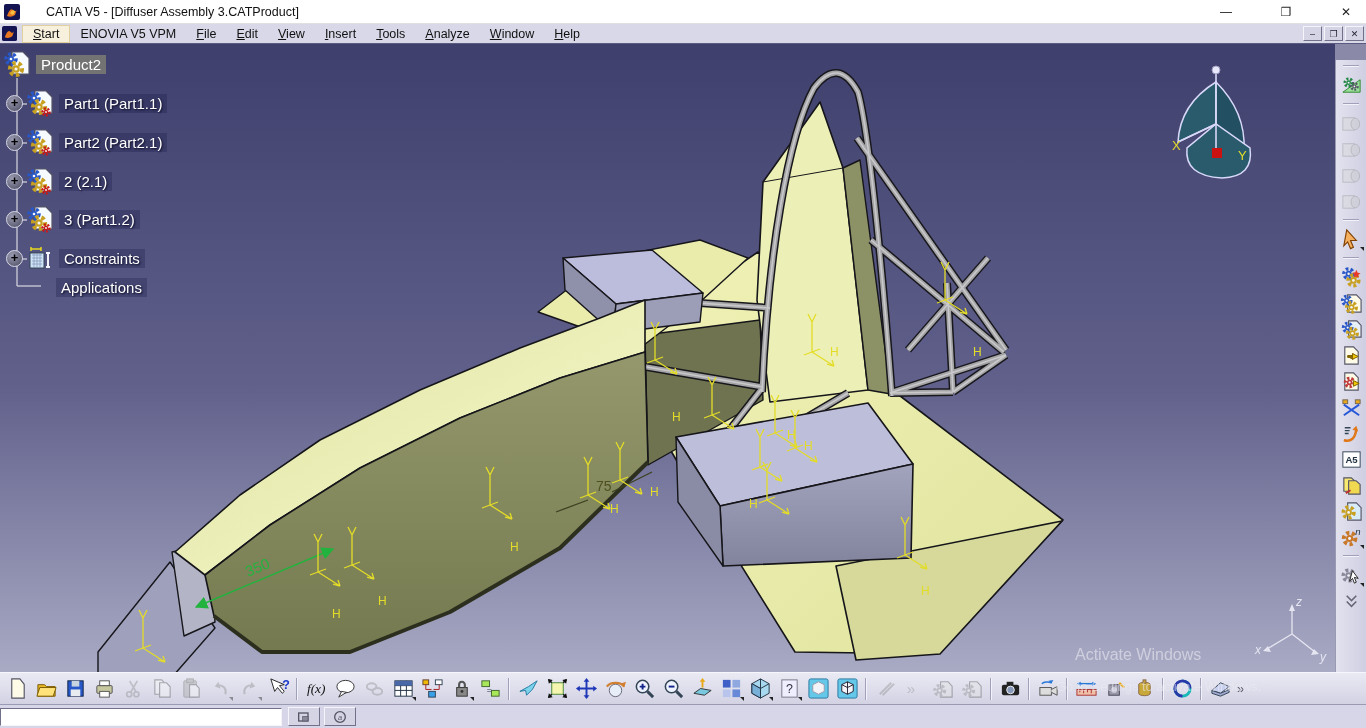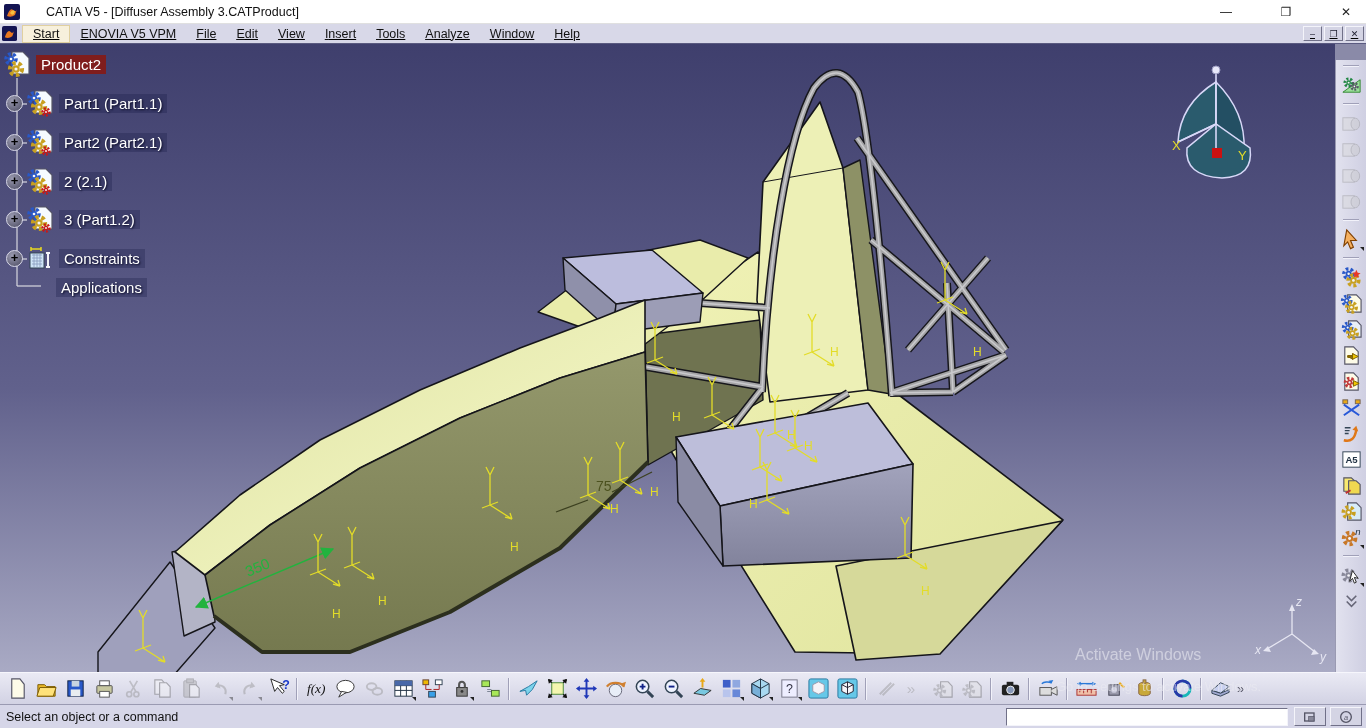--- a/index.html
+++ b/index.html
@@ -6,36 +6,36 @@
   html,body { width:1366px; height:728px; overflow:hidden; font-family:"Liberation Sans",sans-serif; background:#8a8aa8; }
   #app { position:relative; width:1366px; height:728px; }
 
   
   .titlebar { position:absolute; left:0; top:0; width:1366px; height:24px; background:#ffffff; display:flex; align-items:center; z-index:10; border-bottom:1px solid #e0e0e0;gap:20px;}
   .titlebar .appicon { width:16px; height:16px; margin:0 6px 0 4px; }
   .titlebar .title { font-size:12.5px; color:#111; }
   .titlebar .spacer { flex:1; }
   .tb-ctrl { width:40px; height:24px; display:flex; align-items:center; justify-content:center; font-size:12px; color:#222; cursor:default; }
 
-  .menubar { position:absolute; left:0; top:24px; width:1366px; height:20px; background:#d8d8e8; display:flex; align-items:center; z-index:10; border-bottom:1px solid #5a5a80;text-decoration:underline; }
+  .menubar { position:absolute; left:0; top:24px; width:1366px; height:20px; background:#d8d8e8; display:flex; align-items:center; z-index:10; border-bottom:1px solid #5a5a80; }
   .menubar .appicon { width:15px; height:15px; margin:0 5px 0 2px; }
   .menu-item { font-size:12.5px; color:#111; padding:1px 10px; height:18px; display:flex; align-items:center; white-space:nowrap; }
   .menu-item.hl { background:#f7f0dc; border:1px solid #e0d0a0; }
   .menu-item u { text-decoration:underline; }
   .menubar .spacer { flex:1; }
   .mdi-ctrl { width:19px; height:15px; margin-right:2px; background:#d4d4e4; border:1px solid; border-color:#f4f4fa #707088 #707088 #f4f4fa; font-size:9px; color:#223; display:flex; align-items:center; justify-content:center; }
 
   
   #scene { position:absolute; left:0; top:0; z-index:1; }
 
   
   .tree { position:absolute; left:0; top:44px; width:300px; height:300px; z-index:5; }
   .tree-row { position:absolute; display:flex; align-items:center; height:30px; }
   .tree-label { color:#fff; font-size:15px; padding:1px 5px; background:rgba(22,26,70,.30); text-shadow:1px 1px 2px rgba(5,5,30,.9); white-space:nowrap; }
-  .tree-label.selected { background:#7f1d1d; text-shadow:none; }
+  .tree-label.selected { background:#737373; text-shadow:none; }
   .plusbox { width:17px; height:17px; border-radius:50%; background:radial-gradient(circle at 35% 30%, #9a9ab0, #4a4a60); border:1px solid #d8d8e8; color:#000; font-size:13px; font-weight:bold; line-height:14px; text-align:center; margin-right:4px; }
   .tree-ico { width:27px; height:27px; margin-right:5px; }
 
   
   .rtb { position:absolute; right:0; top:60px; width:31px; height:628px; background:linear-gradient(90deg,#e2e2ef,#cfcfe2); z-index:10; display:flex; flex-direction:column; align-items:center; border-left:1px solid #9a9ab2; }
   .rtb .sep { width:16px; height:2px; border-top:1px solid #a0a0b8; border-bottom:1px solid #f2f2fa; margin:5px 0; }
   .icon-btn { position:relative; width:26px; height:26px; display:flex; align-items:center; justify-content:center; }
   .icon-btn.disabled { opacity:.42; filter:grayscale(1); }
   .icon-btn .fly { position:absolute; right:0px; bottom:1px; width:0; height:0; border-left:4px solid transparent; border-top:4px solid #222; }
   .rtb-logo { position:absolute; right:2px; bottom:-46px; width:46px; height:42px; z-index:12;}
@@ -862,21 +862,20 @@
             <path d="M3 14l9-8 9 4-9 7z" fill="#c8d0f0" stroke="#345"></path>
             <path d="M3 14l9 3 9-4v3l-9 4-9-3z" fill="#a0a8d0" stroke="#345"></path>
           </svg>
         </span>
       </span>
       <span class="more">»</span>
       <span style="margin-left: auto; width: 58px;"></span>
     </div>
 
   <div class="statusbar">
-    <span class="msg">Select an object or a command</span>
     <input class="cmd-input" value="" style="">
     <span class="sb-btn">
         <svg viewBox="0 0 24 24" width="16" height="16">
           <rect x="4" y="6" width="14" height="12" fill="none" stroke="#556" stroke-width="2"></rect>
           <rect x="10" y="11" width="8" height="7" fill="#889" stroke="#556"></rect>
         </svg>
       </span>
     <span class="sb-btn">
         <svg viewBox="0 0 24 24" width="16" height="16">
           <circle cx="12" cy="12" r="8" fill="none" stroke="#556" stroke-width="2"></circle>

